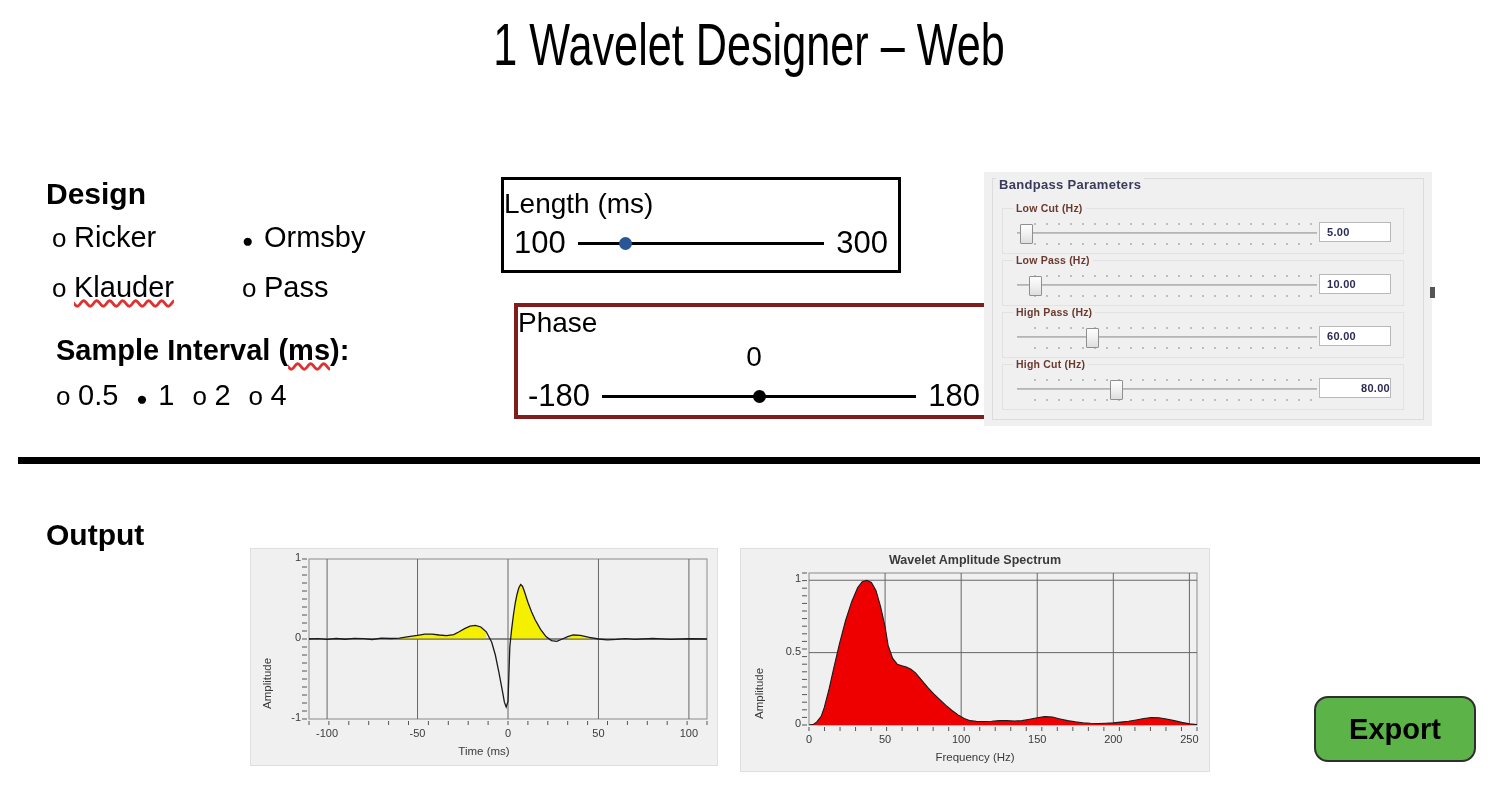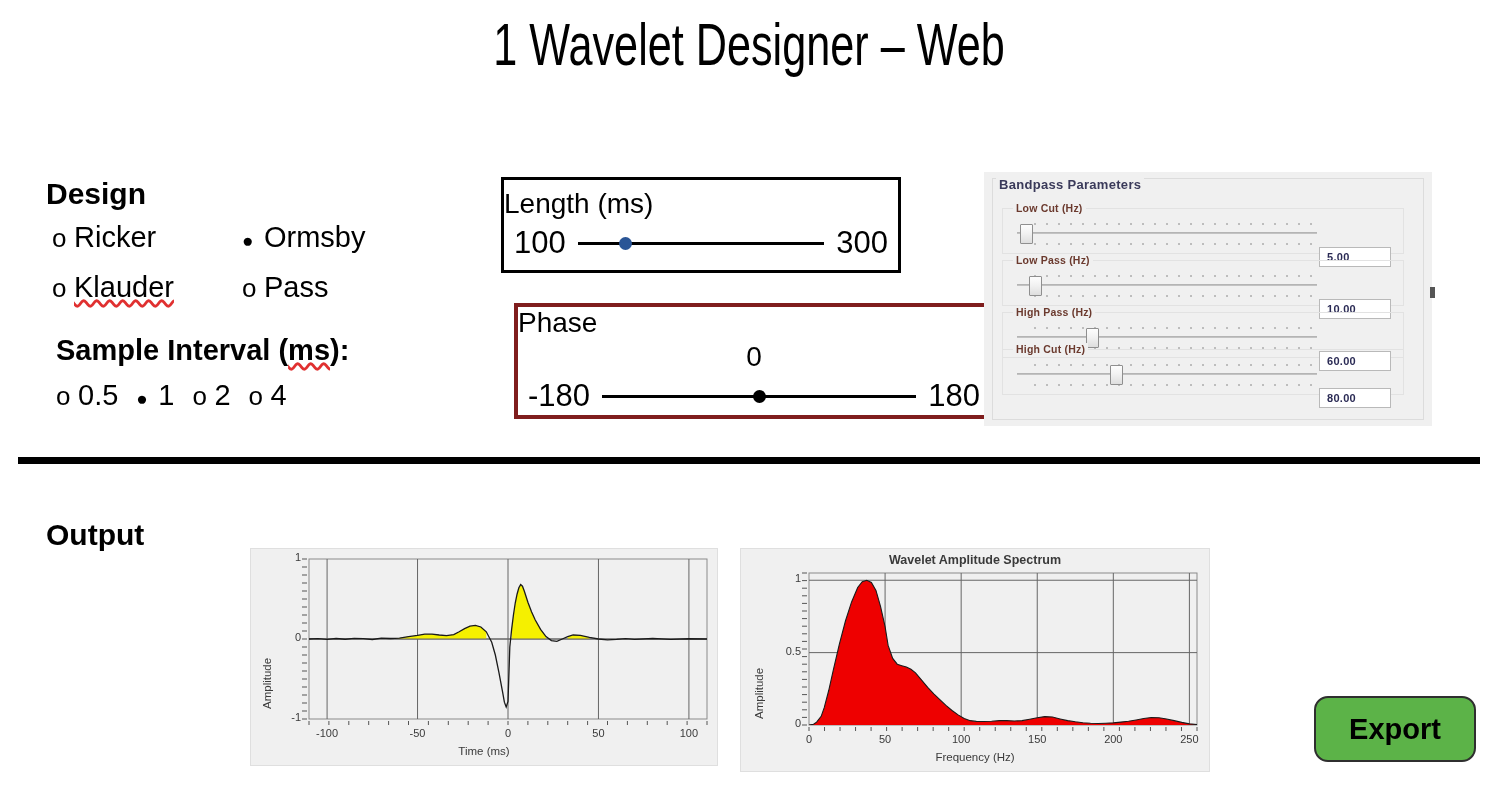--- a/index.html
+++ b/index.html
@@ -194,21 +194,20 @@
     position: absolute; right: 12px; top: 13px;
     width: 72px; height: 20px;
     background: #fff;
     border: 1px solid #b9b9b9;
     font-size: 11px;
     font-weight: bold;
     color: #2b2b55;
     line-height: 18px;
     padding-left: 7px;
     letter-spacing: 0.3px;
-    margin-top: 25px;
   }
   #panel-resize-handle {
     position: absolute; left: 1430px; top: 287px;
     width: 5px; height: 11px;
     background: #555;
   }
 
   
   #section-divider {
     position: absolute; left: 18px; top: 457px;
@@ -376,21 +375,21 @@
     <span class="bp-legend">High Pass (Hz)</span>
     <span class="bp-slider">
       <span class="bp-ticks top"></span>
       <span class="bp-rail"></span>
       <span class="bp-ticks bottom"></span>
       <span class="bp-thumb" id="bp-thumb-2" style="left: calc(25% - 6px);"></span>
     </span>
     <span class="bp-value-box">60.00</span>
   </div>
 
-  <div class="bp-group" id="bp-group-3" style="top:177px;">
+  <div class="bp-group" id="bp-group-3" style="top:192px;text-align:right;">
     <span class="bp-legend">High Cut (Hz)</span>
     <span class="bp-slider">
       <span class="bp-ticks top"></span>
       <span class="bp-rail"></span>
       <span class="bp-ticks bottom"></span>
       <span class="bp-thumb" id="bp-thumb-3" style="left: calc(33% - 6px);"></span>
     </span>
     <span class="bp-value-box">80.00</span>
   </div>
 </div>

